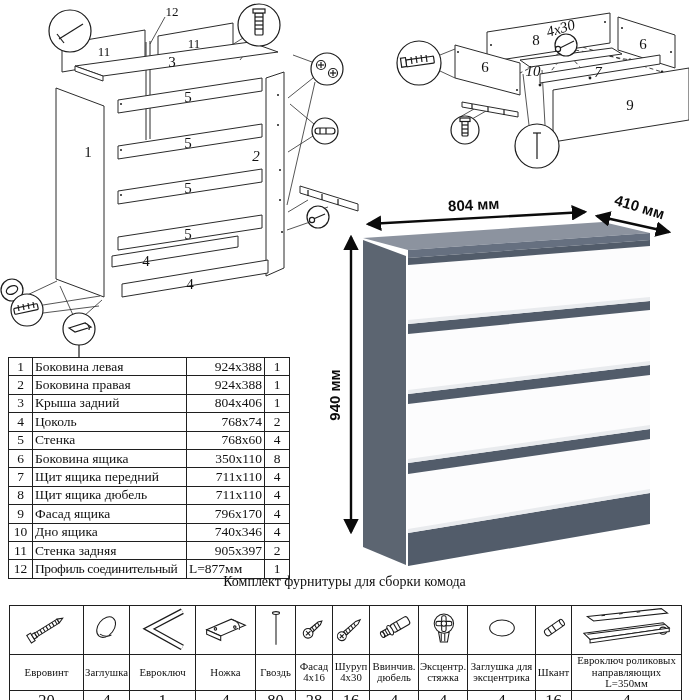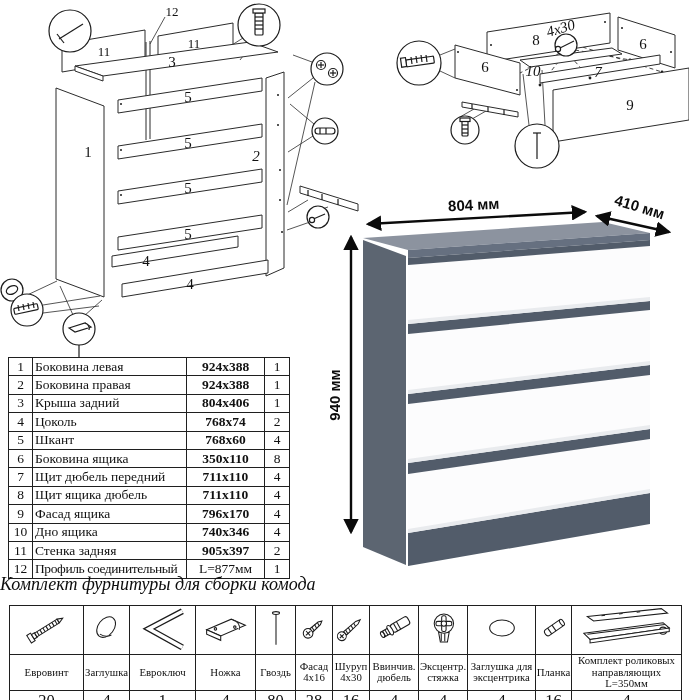--- a/index.html
+++ b/index.html
@@ -19,31 +19,31 @@
   .plabel.sm{font-size:13px;}
   .dim{font-family:"Liberation Sans",sans-serif;font-weight:bold;font-size:15px;fill:#0b0b0b;}
   .dimline{stroke:#0b0b0b;stroke-width:2.4;fill:none;}
 
   
   .parts-table{position:absolute;left:8px;top:357px;width:281px;border-collapse:collapse;
                table-layout:fixed;background:#fff;}
   .parts-table td{border:1px solid #1f1f1f;height:17.4px;font-size:13.5px;padding:0 2px;
                   overflow:hidden;white-space:nowrap;}
   .pt-num{text-align:center;}
-  .pt-size{text-align:center;font-weight:bold;}
+  .pt-size{text-align:right;}
   .pt-qty{text-align:center;}
   .ind-a{padding-left:5px;}
   .ind-b{padding-left:15px;font-family:Liberation Serif, serif;}
   .ind-c{padding-left:30px;font-family:Liberation Serif, serif;}
   .cond{font-size:11.5px;letter-spacing:-.4px;padding-left:2px;margin-top:20px;}
-  .cond-size{font-size:12.5px;text-align:center;padding-left:3px;margin-left:25px;}
+  .cond-size{font-size:12.5px;text-align:left;padding-left:3px;margin-left:25px;}
 
   
-  .hw-title{position:absolute;left:0;top:574px;width:100%;
-            font-size:18px;color:#0d0d0d;font-style:italic;}
+  .hw-title{position:absolute;left:0;top:574px;width:100%;text-align:center;
+            font-size:14px;color:#0d0d0d;}
   .hw-table{position:absolute;left:9px;top:605px;border-collapse:collapse;table-layout:fixed;
             background:#fff;}
   .hw-table td{border:1px solid #1f1f1f;text-align:center;vertical-align:middle;
                overflow:hidden;padding:0;}
   .hw-icon-cell{height:47px;}
   .hw-name-cell{font-size:10.8px;line-height:1.08;height:27px;padding:1px;}
   .hw-qty-cell{font-size:16.5px;height:21px;}
 </style>
 </head>
 <body>
@@ -304,33 +304,33 @@
       <td class="pt-qty">1</td>
     </tr>
     <tr>
       <td class="pt-num">4</td>
       <td class="ind-c">Цоколь</td>
       <td class="pt-size">768x74</td>
       <td class="pt-qty">2</td>
     </tr>
     <tr>
       <td class="pt-num">5</td>
-      <td class="ind-c">Шкант</td>
+      <td class="ind-c">Стенка</td>
       <td class="pt-size">768x60</td>
       <td class="pt-qty">4</td>
     </tr>
     <tr>
       <td class="pt-num">6</td>
       <td class="ind-a">Боковина ящика</td>
       <td class="pt-size">350x110</td>
       <td class="pt-qty">8</td>
     </tr>
     <tr>
       <td class="pt-num">7</td>
-      <td class="ind-a">Щит дюбель передний</td>
+      <td class="ind-a">Щит ящика передний</td>
       <td class="pt-size">711x110</td>
       <td class="pt-qty">4</td>
     </tr>
     <tr>
       <td class="pt-num">8</td>
       <td class="ind-a">Щит ящика дюбель</td>
       <td class="pt-size">711x110</td>
       <td class="pt-qty">4</td>
     </tr>
     <tr>
@@ -507,22 +507,22 @@
       <td class="hw-name-cell">Евровинт</td>
       <td class="hw-name-cell">Заглушка</td>
       <td class="hw-name-cell">Евроключ</td>
       <td class="hw-name-cell">Ножка</td>
       <td class="hw-name-cell">Гвоздь</td>
       <td class="hw-name-cell">Фасад 4x16</td>
       <td class="hw-name-cell">Шуруп 4x30</td>
       <td class="hw-name-cell">Ввинчив. дюбель</td>
       <td class="hw-name-cell">Эксцентр. стяжка</td>
       <td class="hw-name-cell">Заглушка для эксцентрика</td>
-      <td class="hw-name-cell">Планка</td>
-      <td class="hw-name-cell">Комплект роликовых направляющих L=350мм</td>
+      <td class="hw-name-cell">Шкант</td>
+      <td class="hw-name-cell">Евроключ роликовых направляющих L=350мм</td>
     </tr>
     <tr>
       <td class="hw-qty-cell">20</td>
       <td class="hw-qty-cell">4</td>
       <td class="hw-qty-cell">1</td>
       <td class="hw-qty-cell">4</td>
       <td class="hw-qty-cell">80</td>
       <td class="hw-qty-cell">28</td>
       <td class="hw-qty-cell">16</td>
       <td class="hw-qty-cell">4</td>

